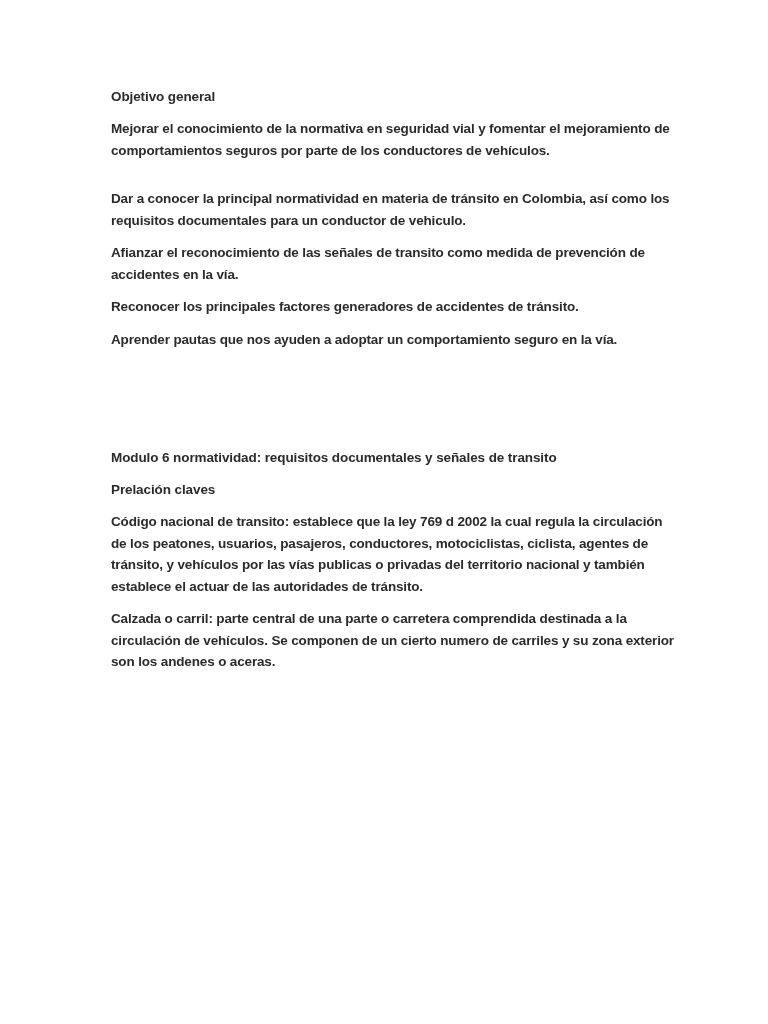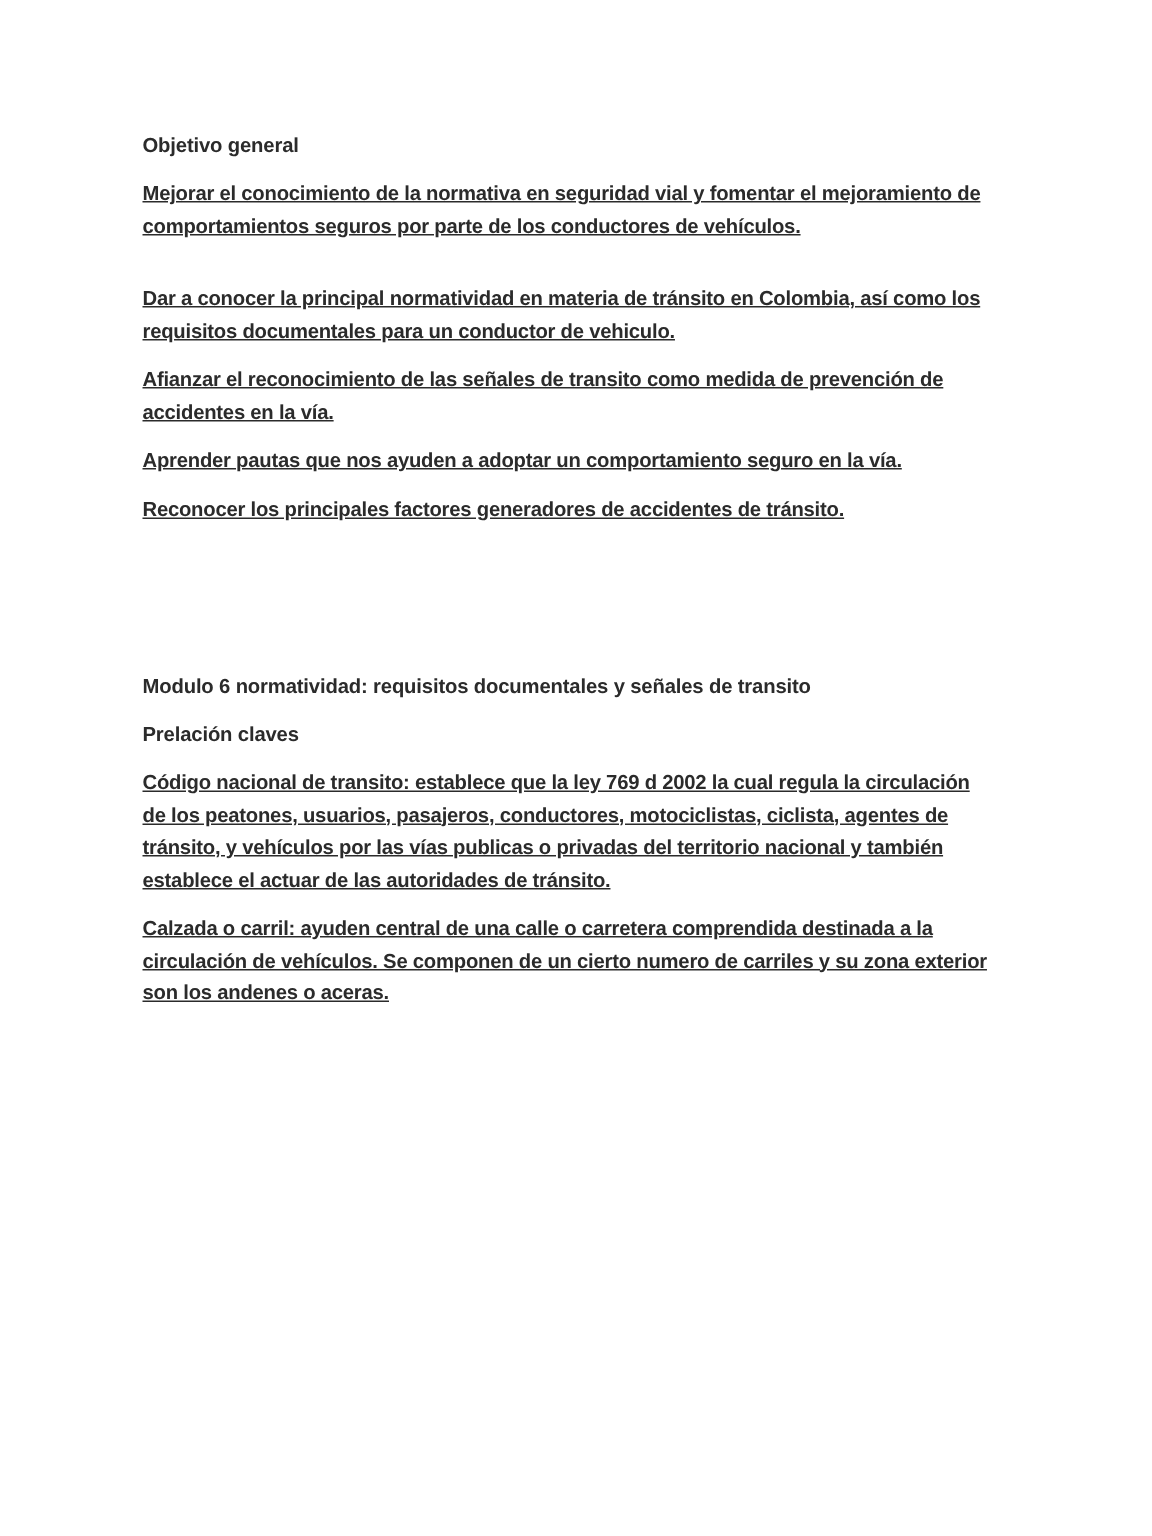--- a/index.html
+++ b/index.html
@@ -17,42 +17,41 @@
   }
   .page {
     position: relative;
     width: 768px;
     height: 1024px;
     background: #ffffff;
     box-sizing: border-box;
   }
   .doc-body {
     position: absolute;
-    left: 95px;
+    left: 111px;
     top: 86px;
     width: 566px;
   }
   .heading {
     font-size: 13.5px;
     line-height: 21px;
     font-weight: 600;
     letter-spacing: -0.1px;
     color: #2b2b2b;
     margin: 0 0 11px 0;
     white-space: nowrap;
   }
   .para {
     font-size: 13.5px;
     line-height: 21.5px;
     font-weight: 600;
     letter-spacing: -0.15px;
     color: #2b2b2b;
     margin: 0 0 11px 0;
     text-align: left;
-    text-decoration: underline;
   }
   .gap-large { height: 86px; }
   .spacer-after-intro { height: 16px; }
 </style>
 </head>
 <body>
 
 <div class="page">
   <div class="doc-body">
 
@@ -60,32 +59,32 @@
 
     <p class="para">Mejorar el conocimiento de la normativa en seguridad vial y fomentar el mejoramiento de comportamientos seguros por parte de los conductores de vehículos.</p>
 
     <div class="spacer-after-intro"></div>
 
 
     <p class="para">Dar a conocer la principal normatividad en materia de tránsito en Colombia, así como los requisitos documentales para un conductor de vehiculo.</p>
 
     <p class="para">Afianzar el reconocimiento de las señales de transito como medida de prevención de accidentes en la vía.</p>
 
+    <p class="para">Reconocer los principales factores generadores de accidentes de tránsito.</p>
+
     <p class="para">Aprender pautas que nos ayuden a adoptar un comportamiento seguro en la vía.</p>
-
-    <p class="para">Reconocer los principales factores generadores de accidentes de tránsito.</p>
 
     <div class="gap-large"></div>
 
     <h2 class="heading">Modulo 6 normatividad: requisitos documentales y señales de transito</h2>
 
 
 
     <h3 class="heading">Prelación claves</h3>
 
     <p class="para">Código nacional de transito: establece que la ley 769 d 2002 la cual regula la circulación de los peatones, usuarios, pasajeros, conductores, motociclistas, ciclista, agentes de tránsito, y vehículos por las vías publicas o privadas del territorio nacional y también establece el actuar de las autoridades de tránsito.</p>
 
 
-    <p class="para">Calzada o carril: ayuden central de una calle o carretera comprendida destinada a la circulación de vehículos.  Se componen de un cierto numero de carriles y su zona exterior son los andenes o aceras.</p>
+    <p class="para">Calzada o carril: parte central de una parte o carretera comprendida destinada a la circulación de vehículos.  Se componen de un cierto numero de carriles y su zona exterior son los andenes o aceras.</p>
 
 
   </div>
 </div>
 
 </body></html>

